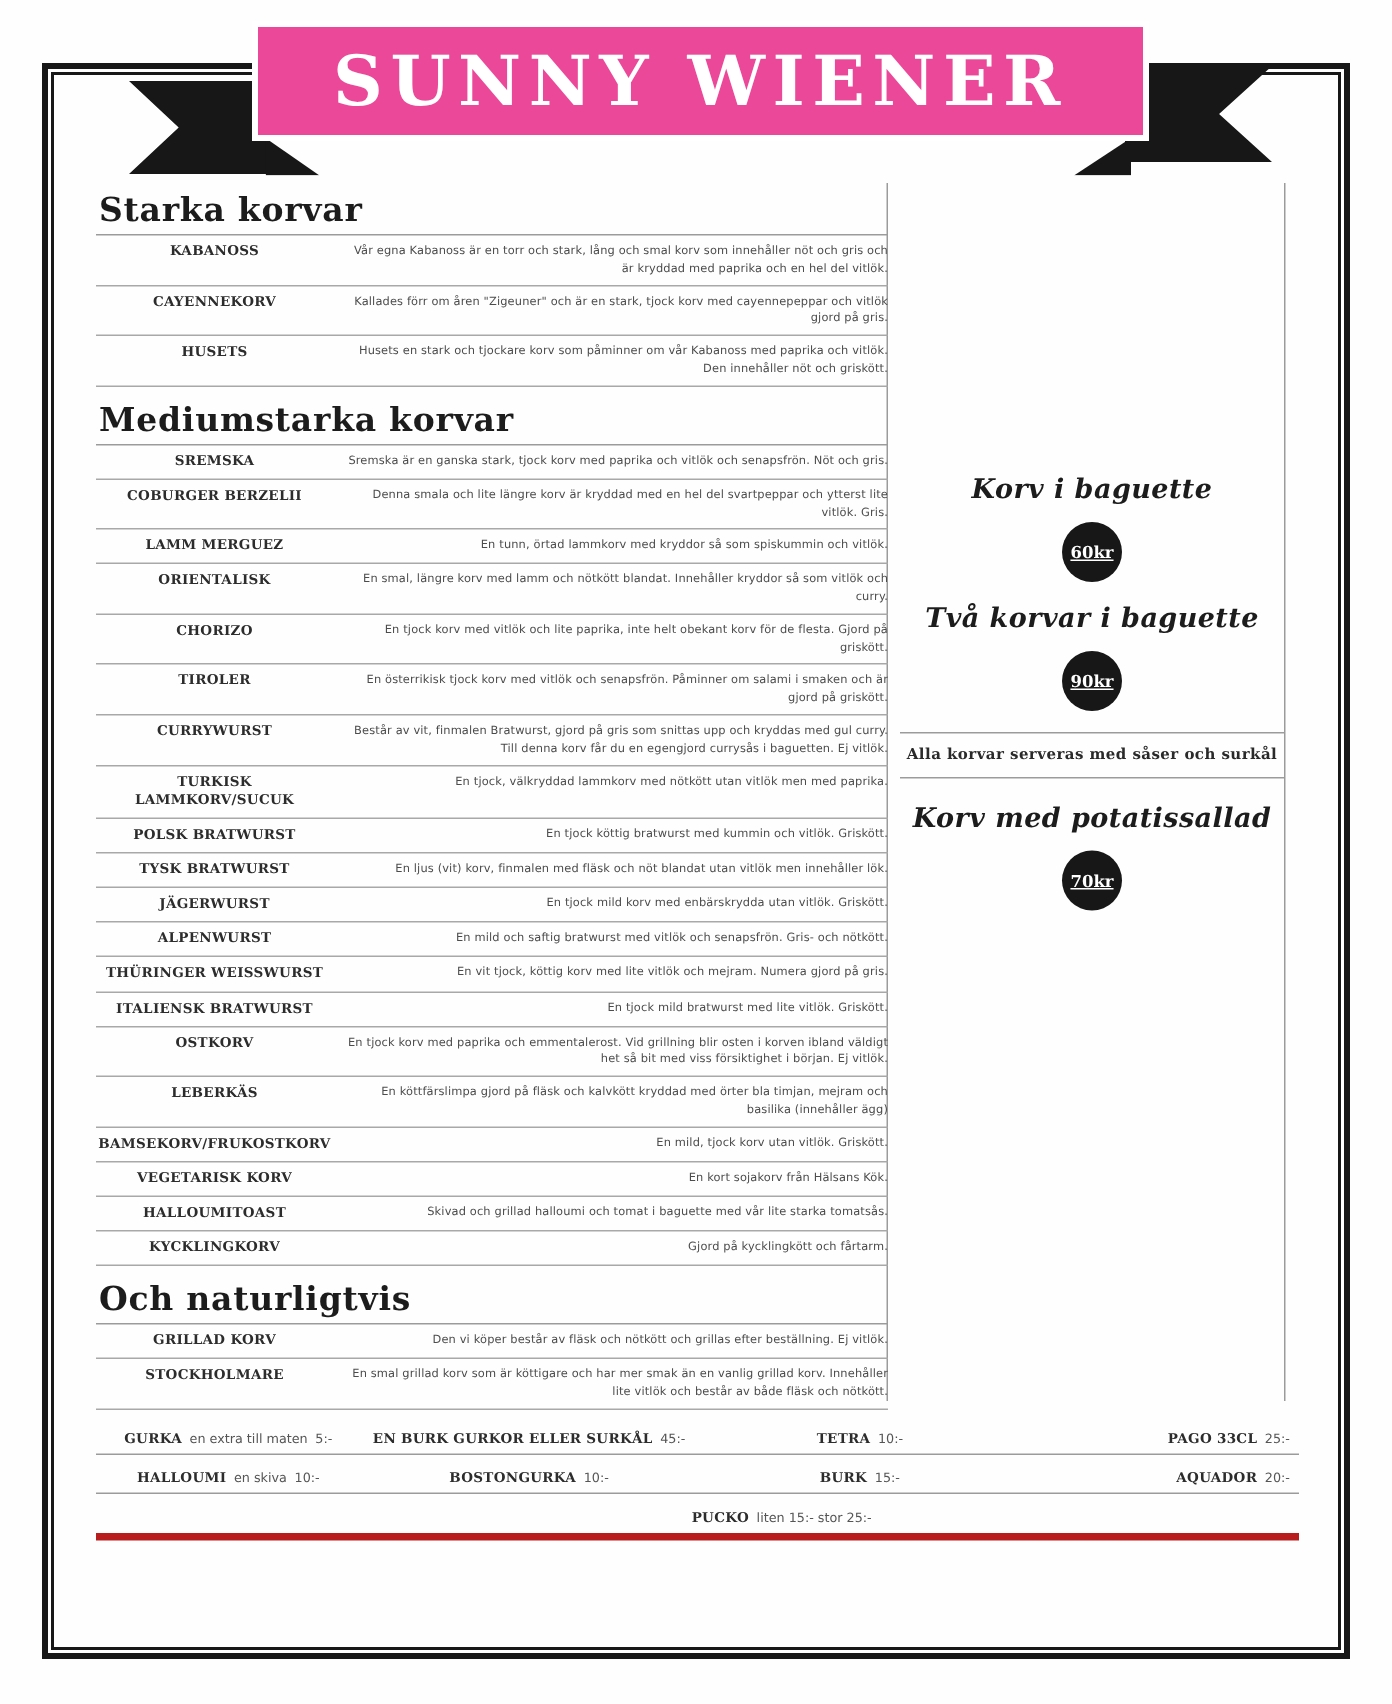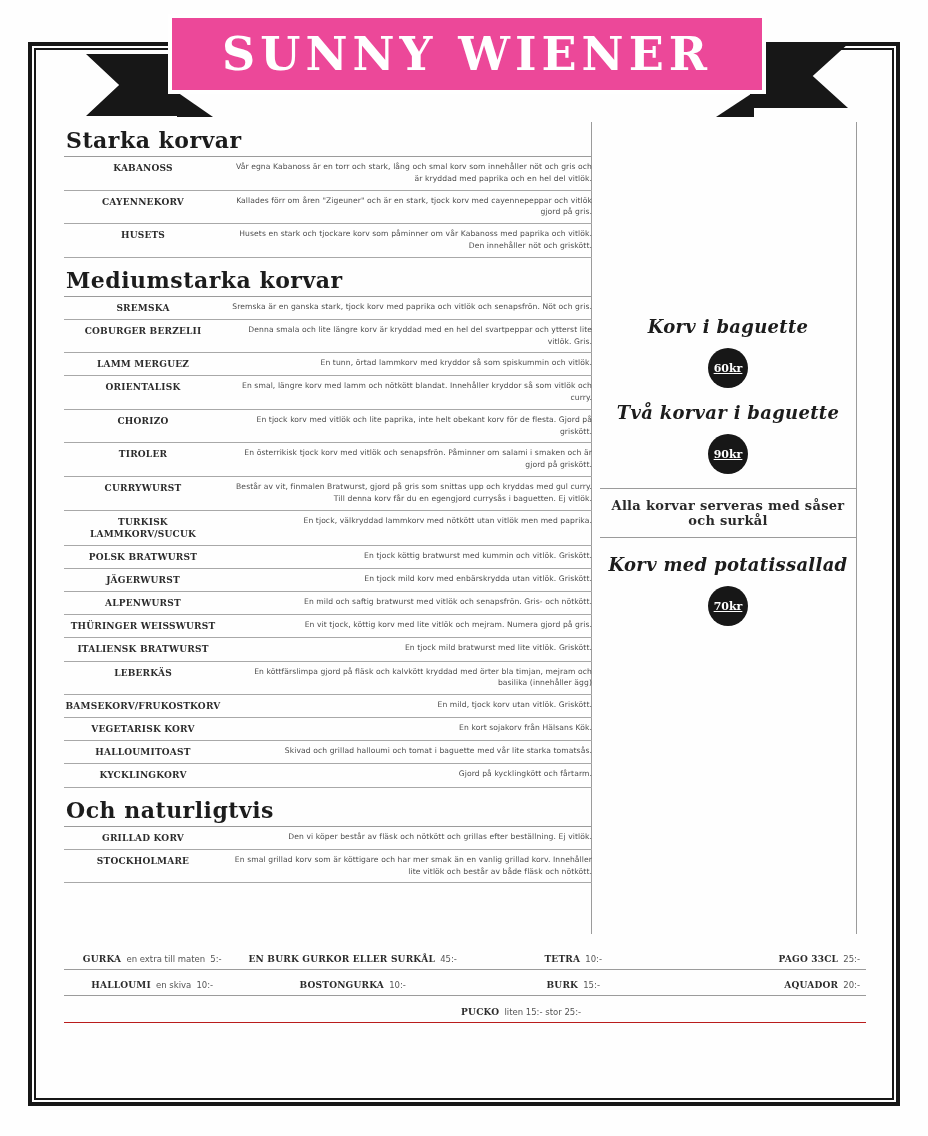--- a/index.html
+++ b/index.html
@@ -37,37 +37,37 @@
   .mdesc{flex:1;font-size:7.6px;color:#4c4c4c;line-height:1.55;letter-spacing:0.1px;text-align:right;}
   
   .sidebar{position:absolute;left:600px;top:316px;width:256px;text-align:center;}
   .offer-label{font-family:"DejaVu Serif","Liberation Serif",serif;font-weight:bold;
                font-size:18px;color:#1c1c1c;letter-spacing:0.3px;font-style:italic;}
   .price-badge{width:40px;height:40px;border-radius:50%;background:#171717;color:#fff;
                margin:11px auto 14px;display:flex;align-items:center;justify-content:center;
                font-family:"DejaVu Serif","Liberation Serif",serif;font-weight:bold;font-size:11px;text-decoration:underline;}
   .side-note{border-top:1px solid #9b9b9b;border-bottom:1px solid #9b9b9b;margin-top:14px;
              padding:9px 0;font-family:"DejaVu Serif","Liberation Serif",serif;font-weight:bold;
-             font-size:13px;color:#2a2a2a;letter-spacing:0.3px;}
+             font-size:10px;color:#2a2a2a;letter-spacing:0.3px;}
   .offer2{margin-top:16px;}
   
   .extras{position:absolute;left:64px;top:944px;width:802px;}
   .extras-head{position:relative;height:32px;border-top:1px solid #9b9b9b;border-bottom:1px solid #9b9b9b;}
   .ehead{position:absolute;top:3px;font-family:"DejaVu Serif","Liberation Serif",serif;
          font-weight:bold;font-size:19px;color:#1c1c1c;letter-spacing:0.5px;}
   .ehead-left{left:4px;}
   .ehead-right{left:388px;}
   .erow{display:flex;align-items:center;height:25px;border-bottom:1px solid #9b9b9b;}
   .ecell{text-align:center;white-space:nowrap;}
   .ec1{width:22%;}.ec2{width:28%;}.ec3{width:27%;}.ec4{width:23%;text-align:right;padding-right:6px;box-sizing:border-box;}
   .ename{font-family:"DejaVu Serif","Liberation Serif",serif;font-weight:bold;font-size:9px;
          color:#2c2c2c;letter-spacing:0.2px;}
   .edetail,.eprice{font-size:8.5px;color:#555;}
   .edetail:empty,.eprice:empty{display:none;}
-  .erow-last{position:relative;height:26px;border-bottom:1px solid #b91c1c;}
+  .erow-last{position:relative;height:26px;border-bottom:5px solid #b91c1c;}
   .pucko{position:absolute;left:57%;top:50%;transform:translate(-50%,-50%);white-space:nowrap;}
 </style>
 </head>
 <body>
 
 <div class="page">
 
   <div class="frame">
     <div class="frame-inner"></div>
   </div>
@@ -131,34 +131,42 @@
     <div class="mrow">
       <div class="mlabel">TURKISK LAMMKORV/SUCUK</div>
       <div class="mdesc">En tjock, välkryddad lammkorv med nötkött utan vitlök men med paprika.</div>
     </div>
 
     <div class="mrow">
       <div class="mlabel">POLSK BRATWURST</div>
       <div class="mdesc">En tjock köttig bratwurst med kummin och vitlök. Griskött.</div>
     </div>
     <div class="mrow">
+      <div class="mlabel">TYSK BRATWURST</div>
+      <div class="mdesc">En ljus (vit) korv, finmalen med fläsk och nöt blandat utan vitlök men innehåller lök.</div>
+    </div>
+    <div class="mrow">
       <div class="mlabel">JÄGERWURST</div>
       <div class="mdesc">En tjock mild korv med enbärskrydda utan vitlök. Griskött.</div>
     </div>
     <div class="mrow">
       <div class="mlabel">ALPENWURST</div>
       <div class="mdesc">En mild och saftig bratwurst med vitlök och senapsfrön. Gris- och nötkött.</div>
     </div>
     <div class="mrow">
       <div class="mlabel">THÜRINGER WEISSWURST</div>
       <div class="mdesc">En vit tjock, köttig korv med lite vitlök och mejram. Numera gjord på gris.</div>
     </div>
     <div class="mrow">
       <div class="mlabel">ITALIENSK BRATWURST</div>
       <div class="mdesc">En tjock mild bratwurst med lite vitlök. Griskött.</div>
+    </div>
+    <div class="mrow">
+      <div class="mlabel">OSTKORV</div>
+      <div class="mdesc">En tjock korv med paprika och emmentalerost. Vid grillning blir osten i korven ibland väldigt het så bit med viss försiktighet i början. Ej vitlök.</div>
     </div>
     <div class="mrow">
       <div class="mlabel">LEBERKÄS</div>
       <div class="mdesc">En köttfärslimpa gjord på fläsk och kalvkött kryddad med örter bla timjan, mejram och basilika (innehåller ägg)</div>
     </div>
     <div class="mrow">
       <div class="mlabel">BAMSEKORV/FRUKOSTKORV</div>
       <div class="mdesc">En mild, tjock korv utan vitlök. Griskött.</div>
     </div>
     <div class="mrow">

